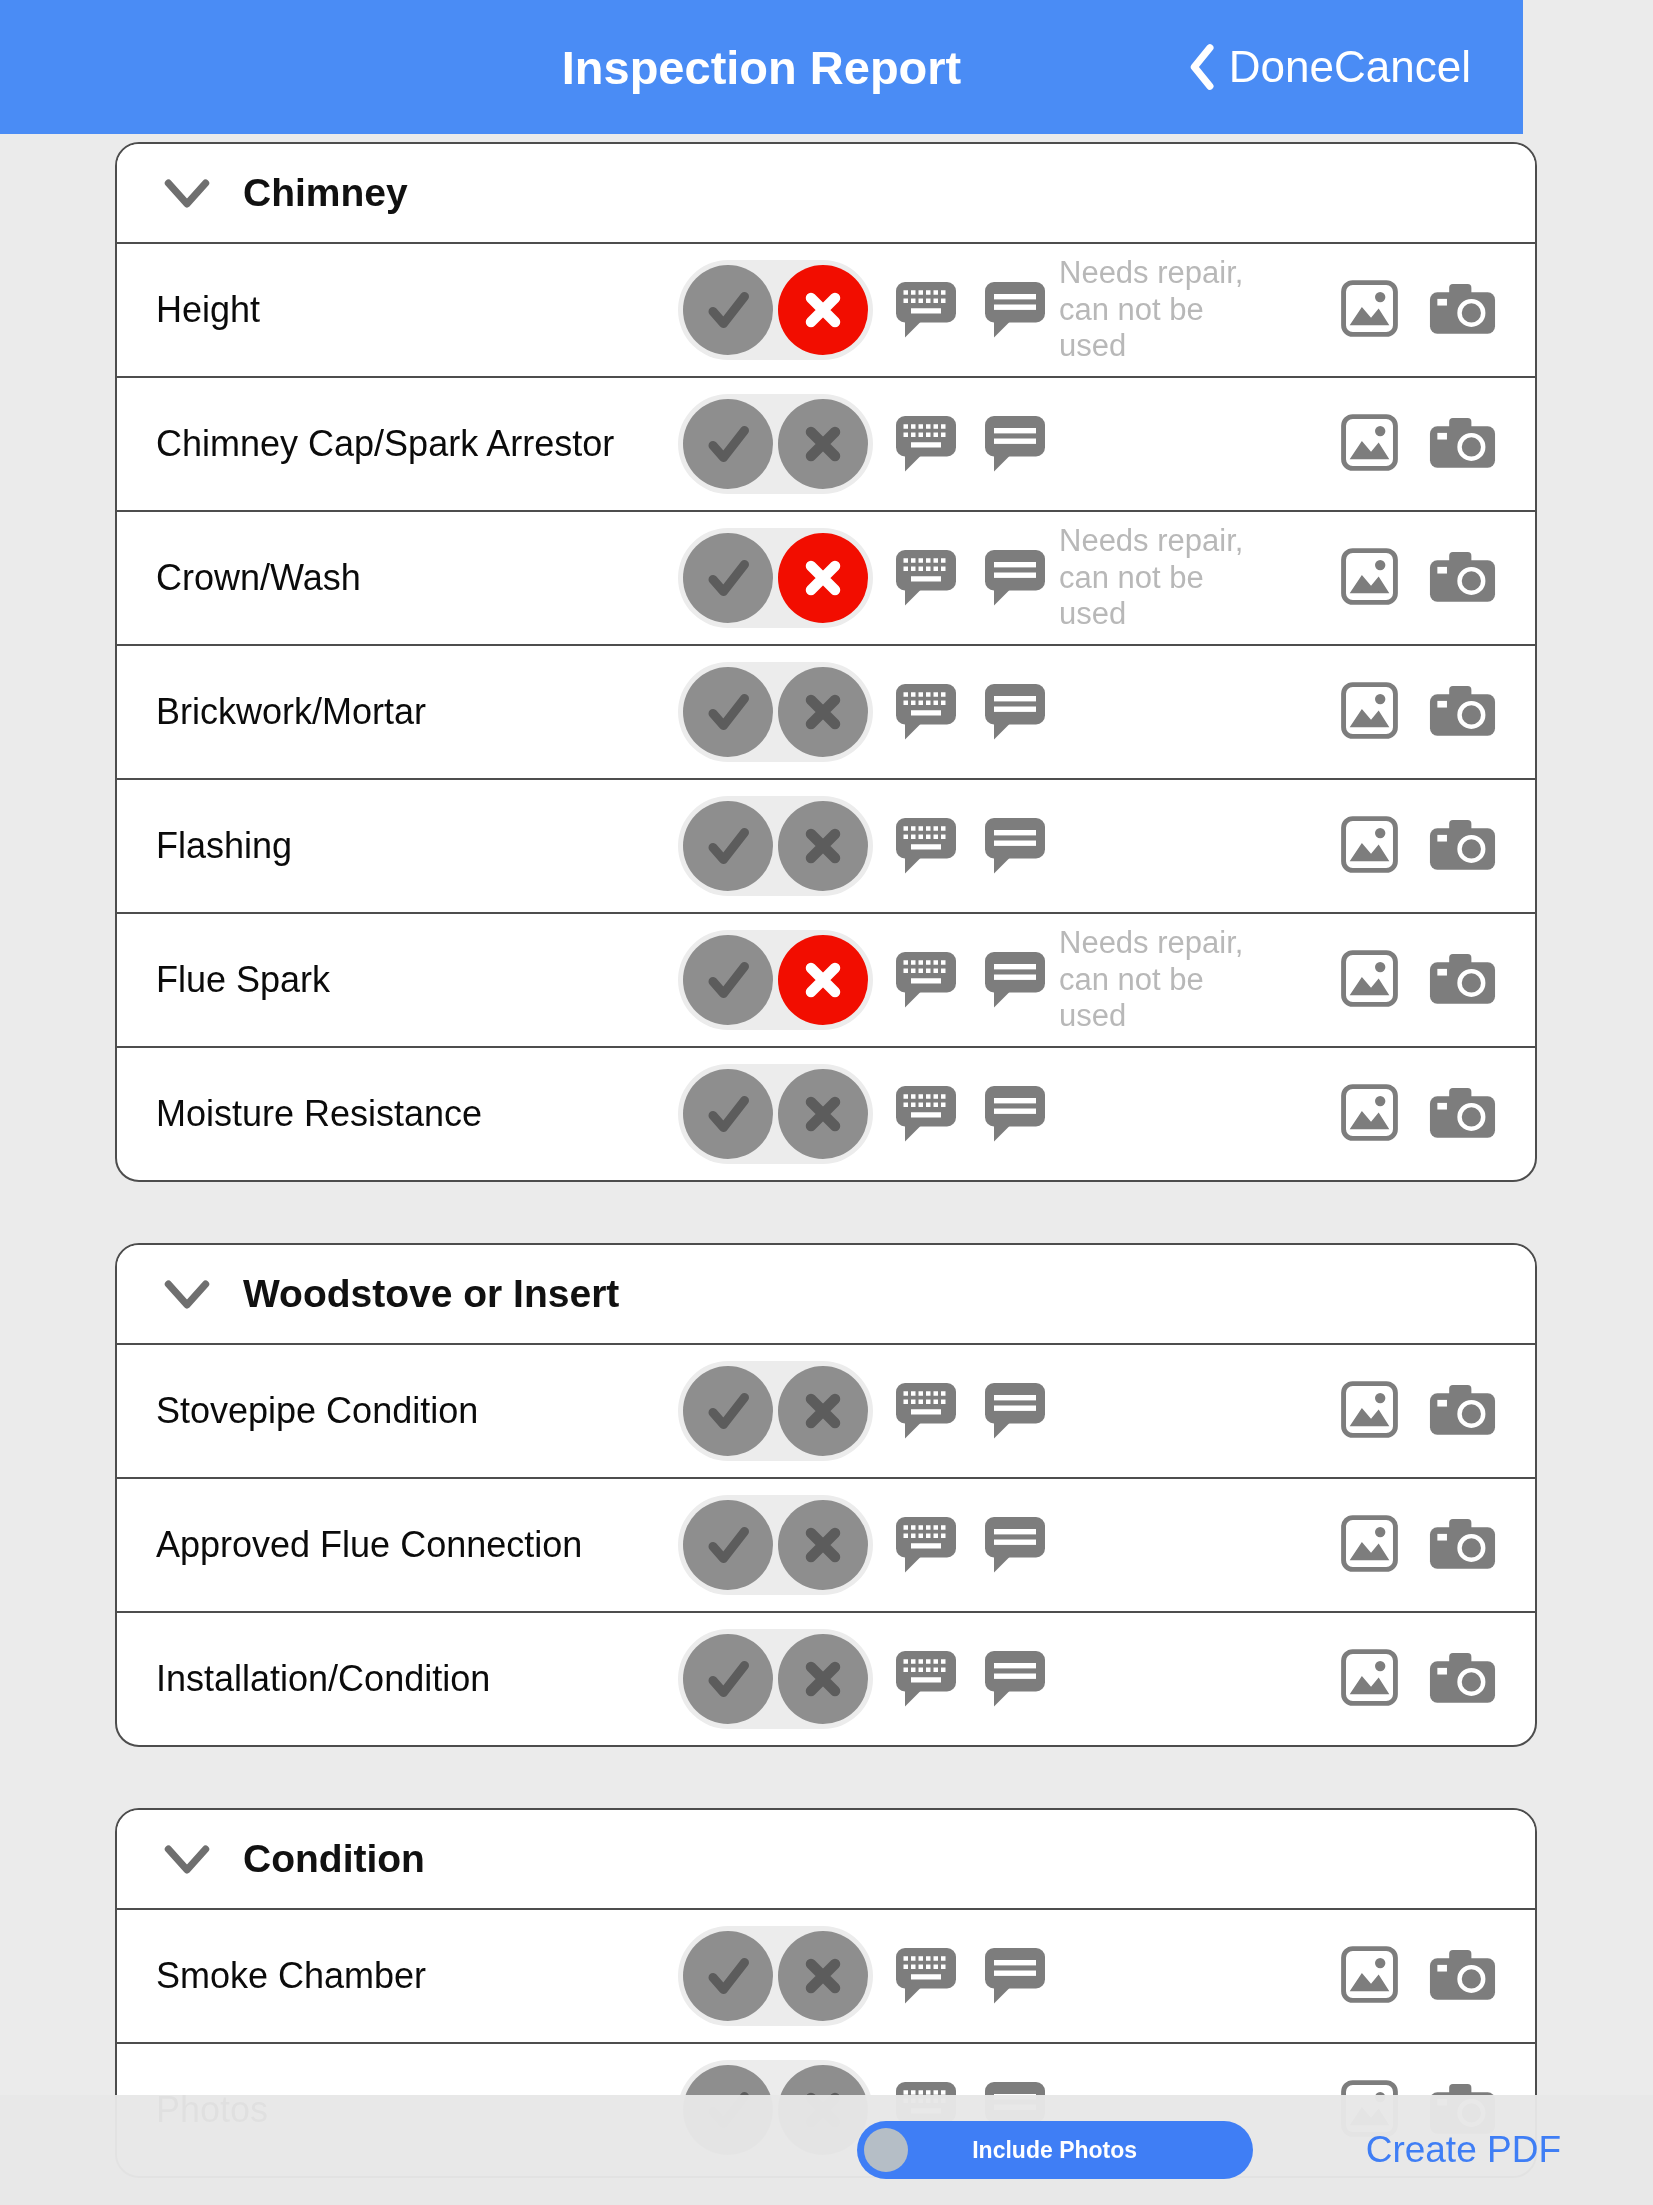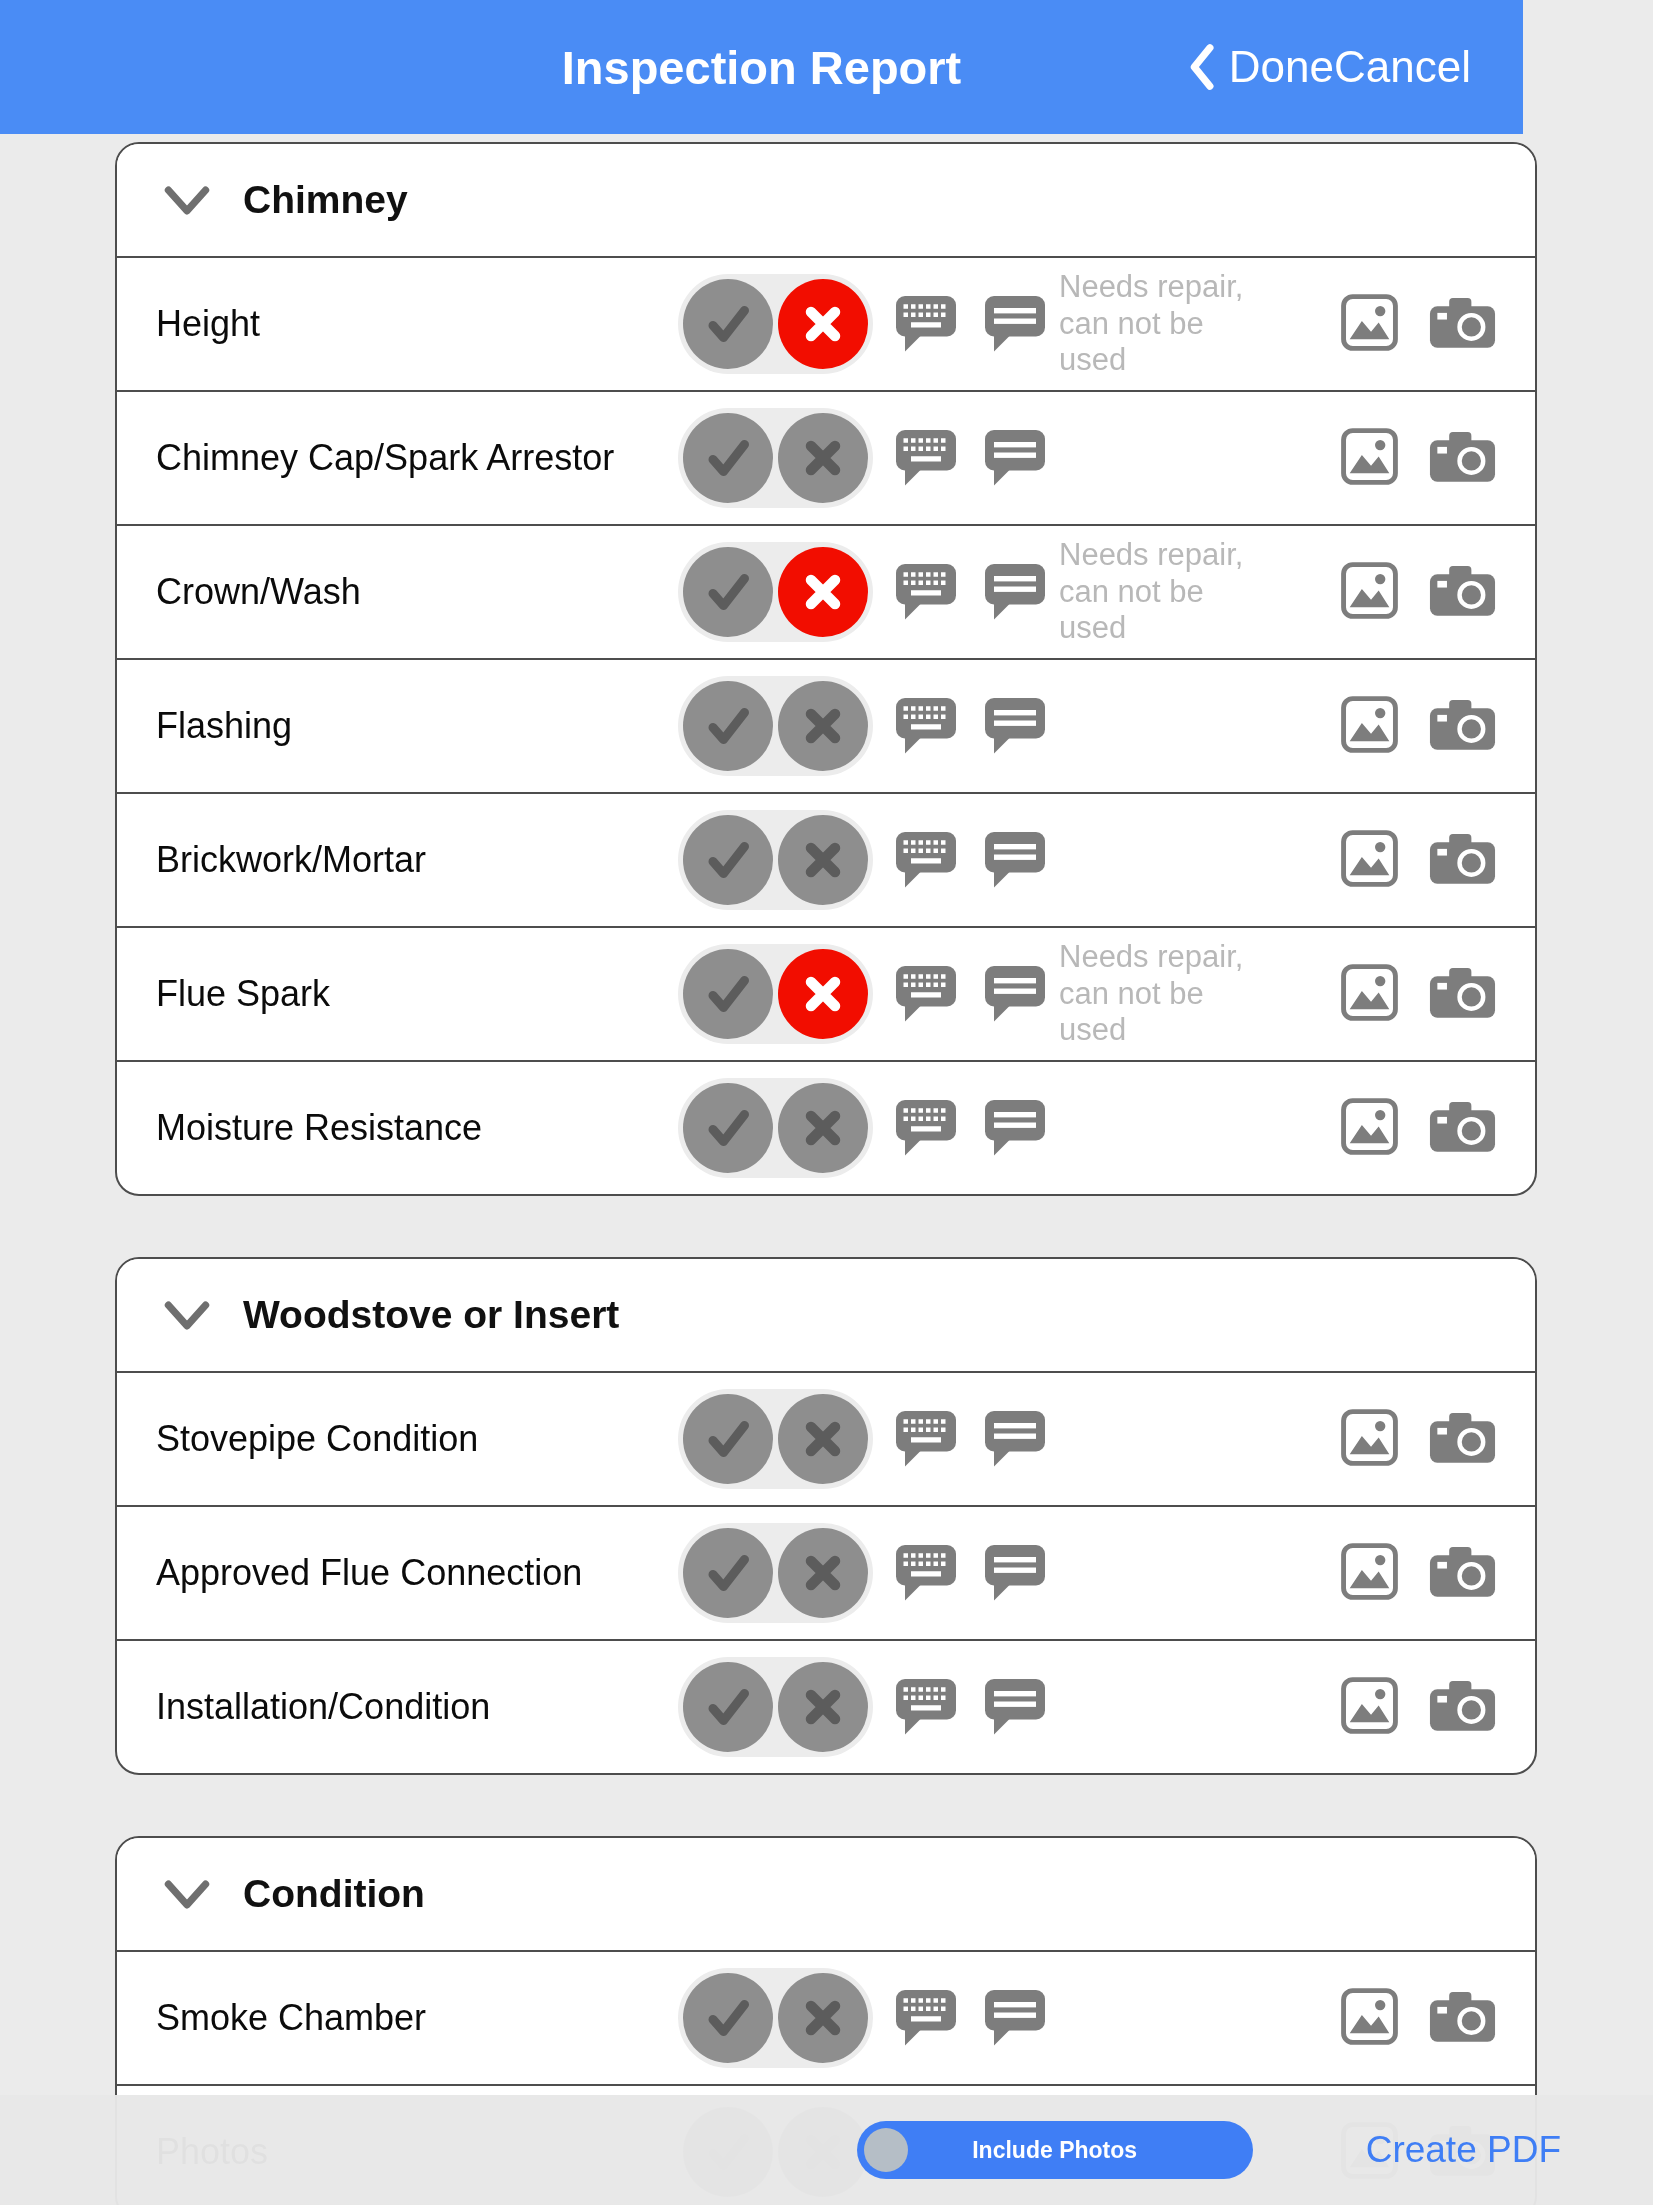--- a/index.html
+++ b/index.html
@@ -38,21 +38,21 @@
     position:absolute;top:142px;left:115px;width:1422px;
   }
   .section{
     background:#fff;
     border:2.4px solid var(--border-dark);
     border-radius:24px;
     overflow:hidden;
     margin-bottom:61px;
   }
   .section-header{
-    height:112px;display:flex;align-items:center;
+    height:98px;display:flex;align-items:center;
     padding-left:45px;gap:31px;background:#fff;
   }
   .section-header svg{width:50px;height:31px;display:block;}
   .section-title{font-size:39px;font-weight:bold;color:#111;}
   .row{
     height:134px;border-top:2.4px solid var(--border-dark);
     display:grid;
     grid-template-columns:1fr 203px 89px 89px 266px 89px 97px;
     align-items:center;
     padding:0 24px 0 39px;
@@ -381,21 +381,21 @@
             <circle cx="30" cy="22" r="8" fill="none" stroke="#fff" stroke-width="3"></circle>
             <rect x="7" y="12.5" width="6.5" height="4.5" fill="#fff"></rect>
           </svg>
         </span>
       </button>
     </div>
   </div>
 
   <div class="row" data-state="unset">
     <div class="cell">
-      <span class="row-label">Flashing</span>
+      <span class="row-label">Brickwork/Mortar</span>
     </div>
     <div class="cell">
       <div class="pf-toggle">
         <div class="circle check">
           <svg viewBox="0 0 40 40">
                   <path class="glyph" d="M10 21 L17 29 L31 11"></path>
                 </svg>
         </div>
         <div class="circle xmark">
           <svg viewBox="0 0 40 40">
@@ -466,21 +466,21 @@
             <circle cx="30" cy="22" r="8" fill="none" stroke="#fff" stroke-width="3"></circle>
             <rect x="7" y="12.5" width="6.5" height="4.5" fill="#fff"></rect>
           </svg>
         </span>
       </button>
     </div>
   </div>
 
   <div class="row" data-state="unset">
     <div class="cell">
-      <span class="row-label">Brickwork/Mortar</span>
+      <span class="row-label">Flashing</span>
     </div>
     <div class="cell">
       <div class="pf-toggle">
         <div class="circle check">
           <svg viewBox="0 0 40 40">
                   <path class="glyph" d="M10 21 L17 29 L31 11"></path>
                 </svg>
         </div>
         <div class="circle xmark">
           <svg viewBox="0 0 40 40">

